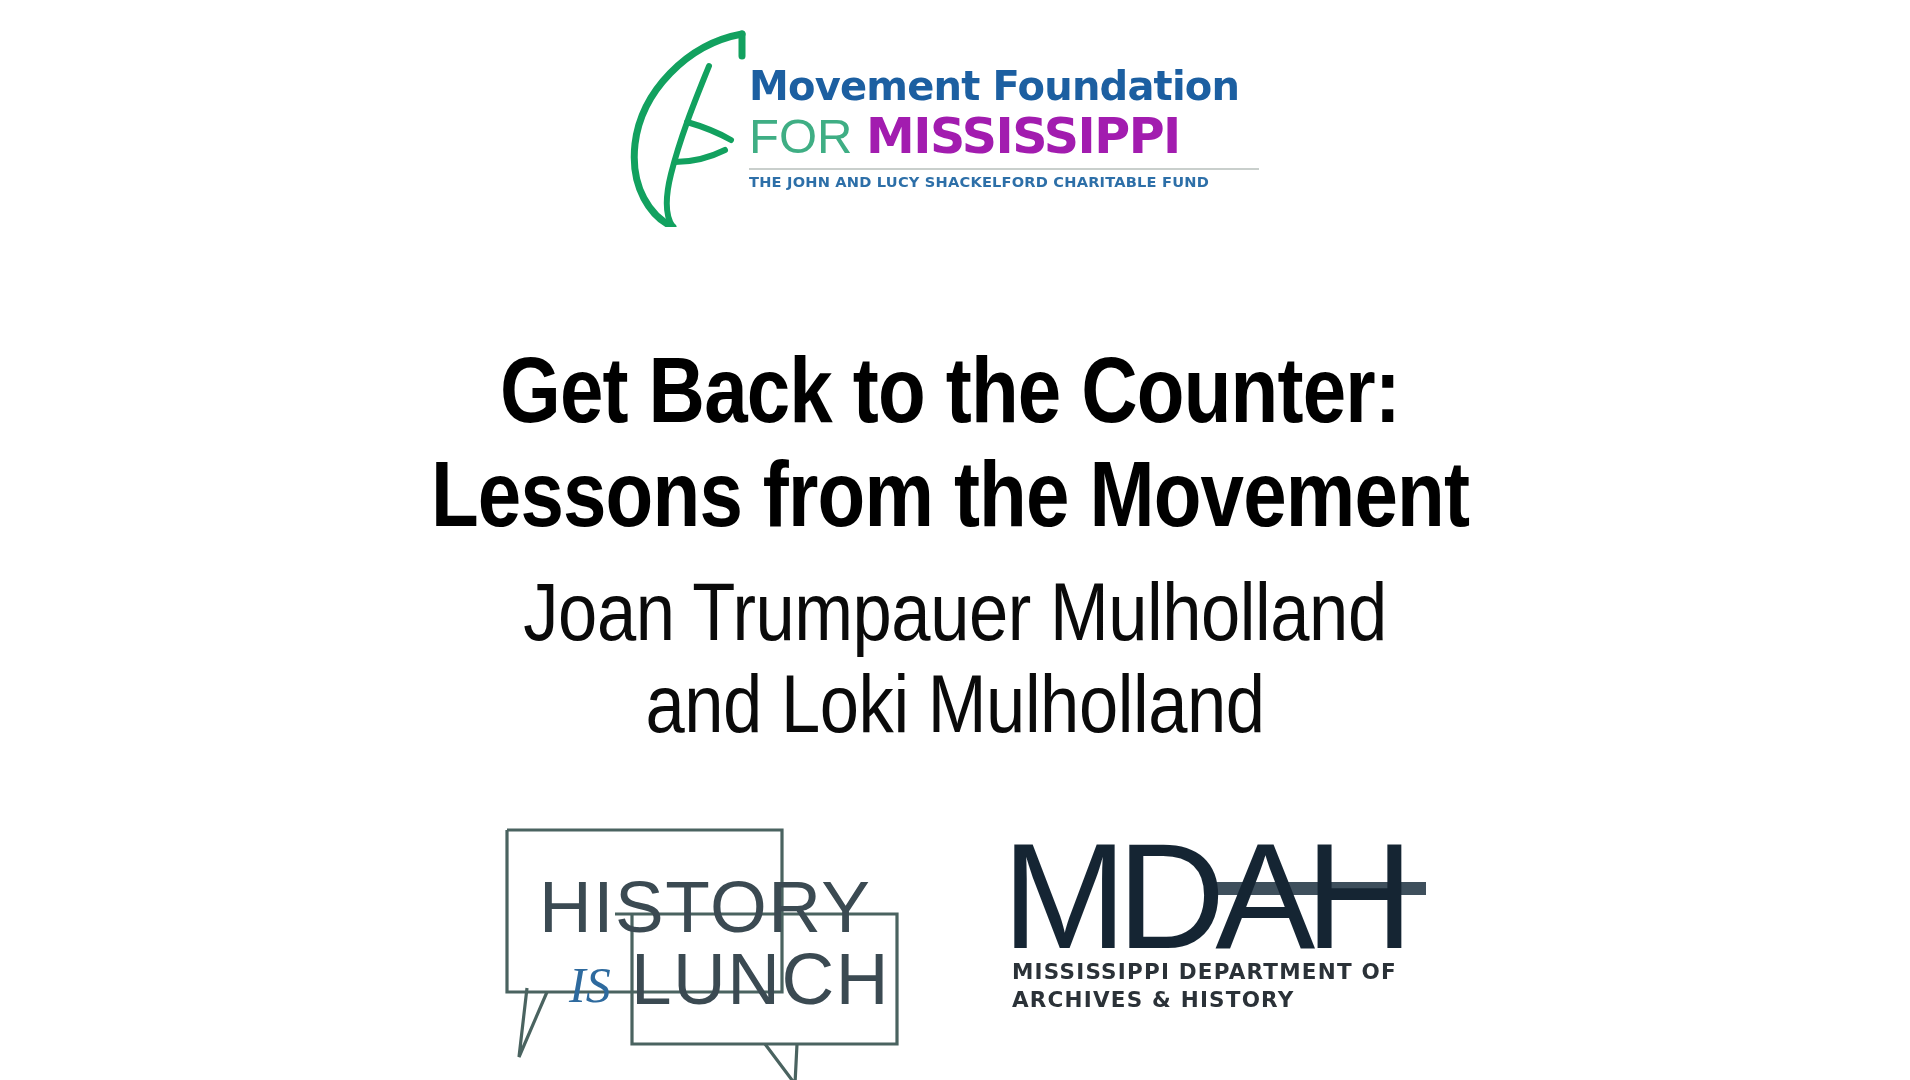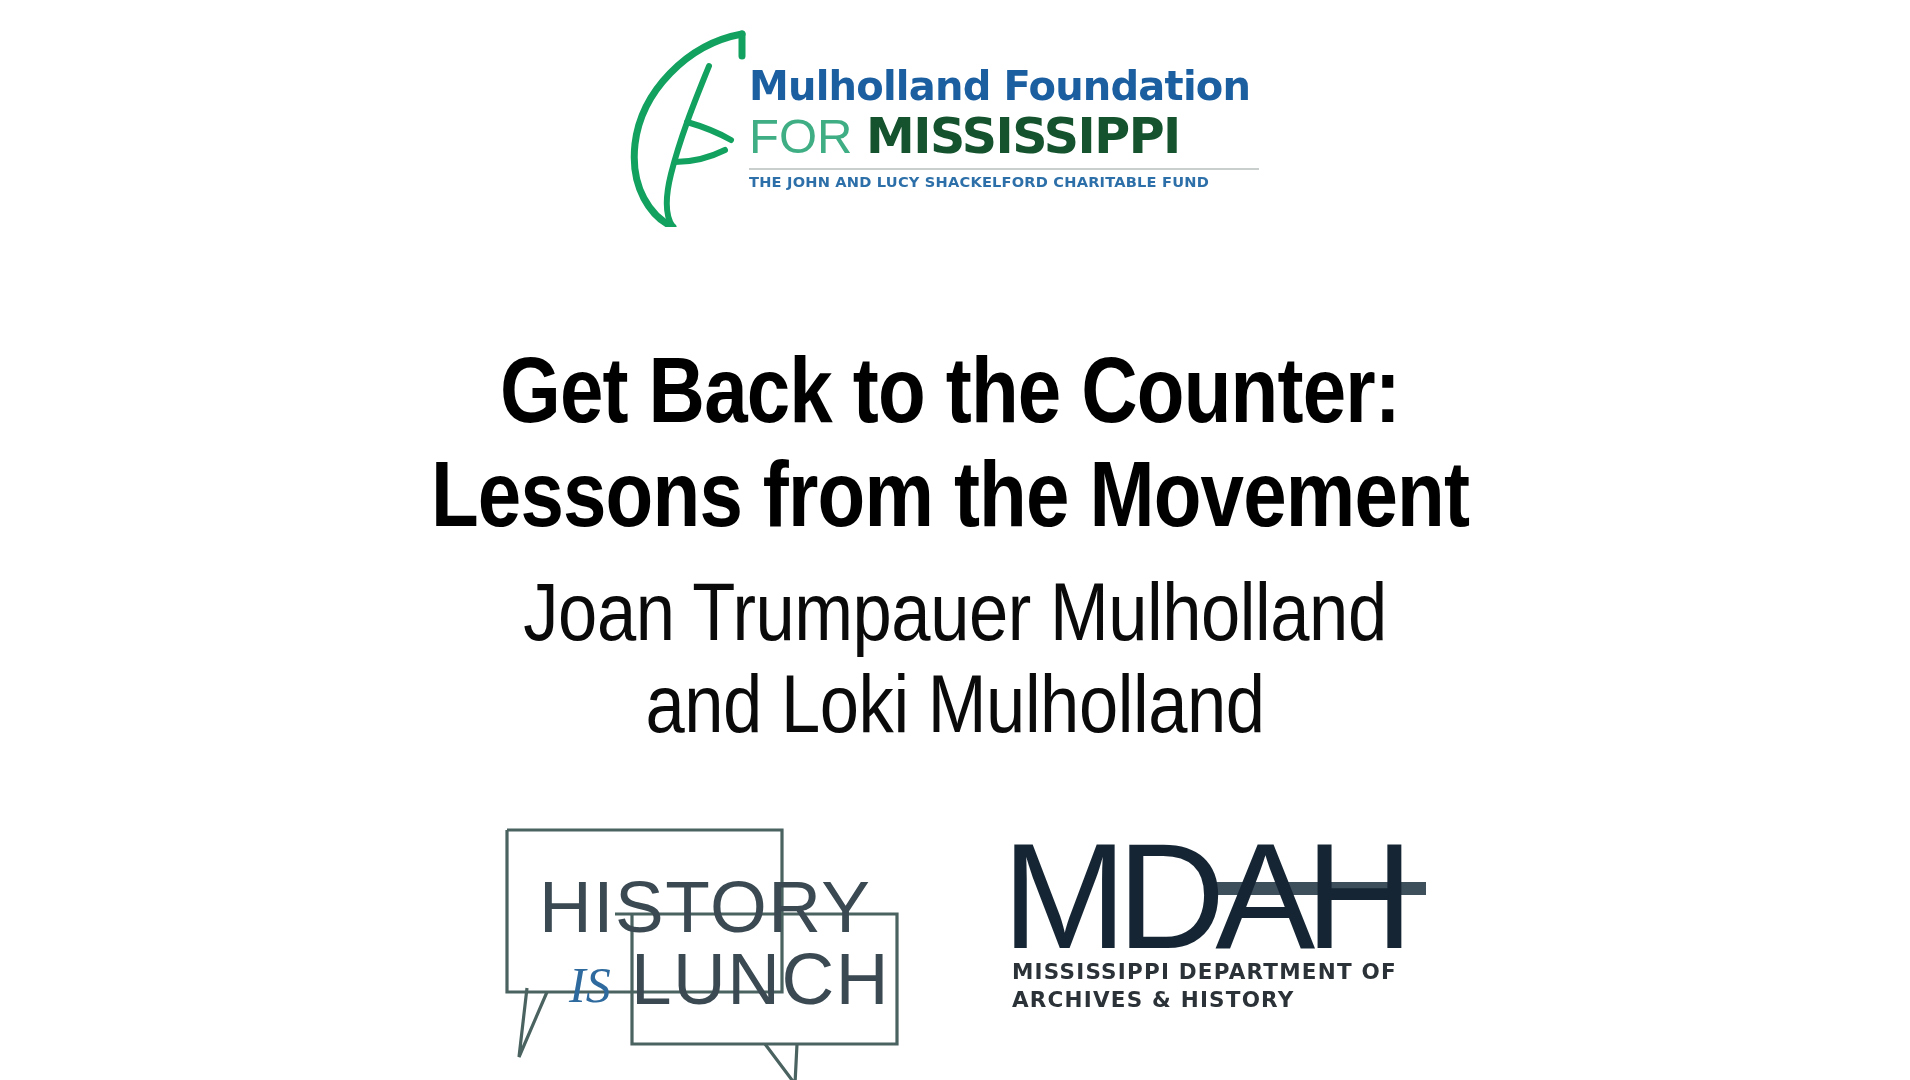--- a/index.html
+++ b/index.html
@@ -64,21 +64,21 @@
     font-size: 49px;
     letter-spacing: 0px;
     color: #3fae84;
     margin-top: 38px;
   }
   .cf-ms {
     font-family: "DejaVu Sans", sans-serif;
     font-weight: bold;
     font-size: 49px;
     letter-spacing: -1.5px;
-    color: #14532d;
+    color: #a21caf;
   }
   .cf-rule {
     margin-top: 7px;
     width: 510px;
     height: 2px;
     background: #c9cfcc;
   }
   .cf-tag {
     margin-top: 3px;
     font-family: "DejaVu Sans", sans-serif;
@@ -161,21 +161,21 @@
           <path d="M121 12 C 66 22, 20 70, 14 122 C 9 166, 30 195, 52 205" stroke-width="7"></path>
           <path d="M121 12 L 121 34" stroke-width="7"></path>
           <path d="M88 44 C 76 74, 60 112, 50 152 C 44 176, 44 194, 52 205" stroke-width="6"></path>
           <path d="M66 100 C 80 104, 96 110, 110 118" stroke-width="6"></path>
           <path d="M54 140 C 70 140, 88 136, 104 128" stroke-width="6"></path>
         </g>
       </svg>
     </div>
 
     <div class="cf-textblock">
-      <div class="cf-line1">Mulholland Foundation</div>
+      <div class="cf-line1">Movement Foundation</div>
       <div class="cf-line2">
         <span class="cf-for">FOR</span><span class="cf-for">&nbsp;</span><span class="cf-ms">MISSISSIPPI</span>
       </div>
       <div class="cf-rule"></div>
       <div class="cf-tag">THE JOHN AND LUCY SHACKELFORD CHARITABLE FUND</div>
     </div>
   </div>
 
   <div class="title-block">
     <div class="title-line">Get Back to the Counter:</div>

